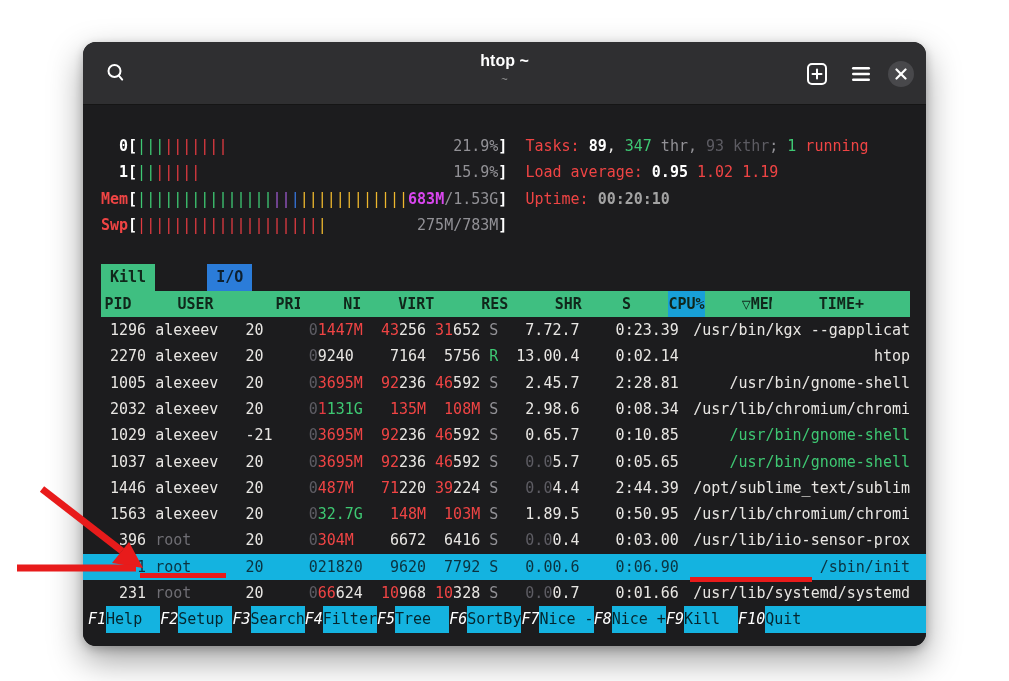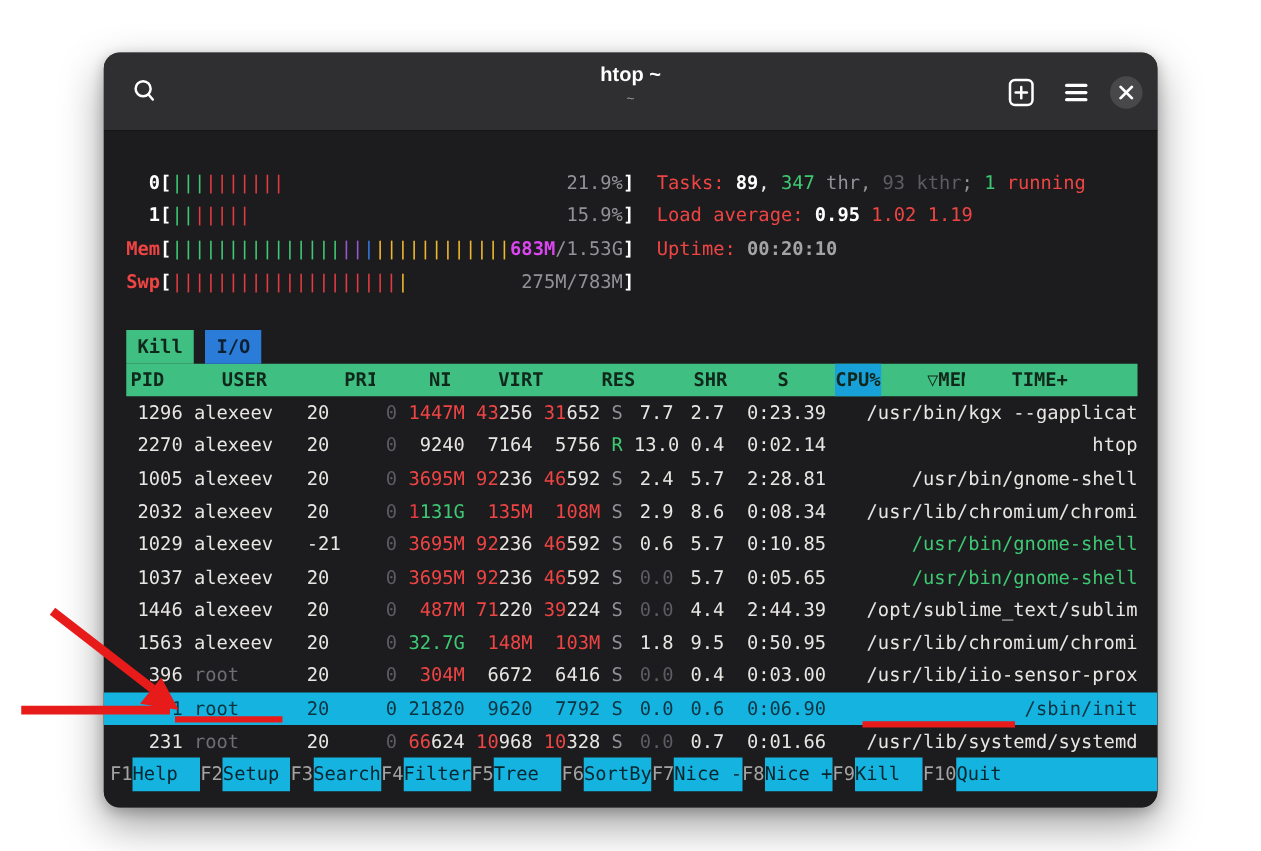--- a/index.html
+++ b/index.html
@@ -40,39 +40,39 @@
   .mlabel { display:inline-block; width:3ch; text-align:right; font-weight:bold; }
   .mbody  { display:inline-flex; width:40ch; white-space:pre; }
   .mfill  { flex:1; }
   .minfo  { padding-left:2ch; }
 
   
   .tabrow { margin-top:0; }
   .tab { display:inline-block; padding:0 1ch; cursor:pointer; }
   .tab-main { background:var(--green); color:#10271b; font-weight:bold; }
   .tab-gap { display:inline-block; width:1ch; }
-  .tab-io { background:var(--tabblue); color:#0d2030; font-weight:bold; }
+  .tab-io { background:var(--tabblue); color:#0d2030; font-weight:bold;margin-left:43px; }
 
   
   .hrow { background:var(--green); color:#10271b; font-weight:bold;gap:37px; }
   .cell { display:inline-block; white-space:pre; overflow:hidden; }
   .col-pid{width:5ch;text-align:right} .col-user{width:11ch;padding-left:1ch;text-align:left}
   .col-pri{width:4ch;text-align:left} .col-ni{width:4ch;text-align:right}
-  .col-virt{width:6ch;text-align:right} .col-res{width:6ch;text-align:right}
+  .col-virt{width:6ch;text-align:left} .col-res{width:6ch;text-align:right}
   .col-shr{width:6ch;text-align:right} .col-s{width:2ch;text-align:right}
-  .col-cpu{width:6ch;text-align:center} .col-mem{width:5ch;text-align:left}
-  .col-time{width:9ch;} .col-command{flex:1;padding-left:1ch;text-align:right}
+  .col-cpu{width:6ch;text-align:right} .col-mem{width:5ch;text-align:left}
+  .col-time{width:9ch;text-align:right} .col-command{flex:1;padding-left:1ch;text-align:right}
   .hrow .col-cpu { background:var(--sortblue); }
   .prow { cursor:pointer; }
   .prow.hl { background:var(--selcyan); margin:0 -16px 0 -18px; padding:0 16px 0 18px; }
   .prow.hl .sg { color:#0b3340 !important; font-weight:normal; }
 
   
   .fnrow { margin:0 -16px 0 -13px; display:flex; }
-  .fnkey { color:#a3a3a3; white-space:pre; }
+  .fnkey { color:#ffffff; white-space:pre;font-style:italic; }
   .fnlabel { background:var(--selcyan); color:#05262e; white-space:pre; width:6ch; display:inline-block; cursor:pointer; }
   .fnlabel.last { flex:1; }
 
   
   .overlay { position:absolute; left:0; top:0; width:1009px; height:681px; pointer-events:none; z-index:50; }
 </style>
 </head>
 <body>
 
 <div class="stage">

